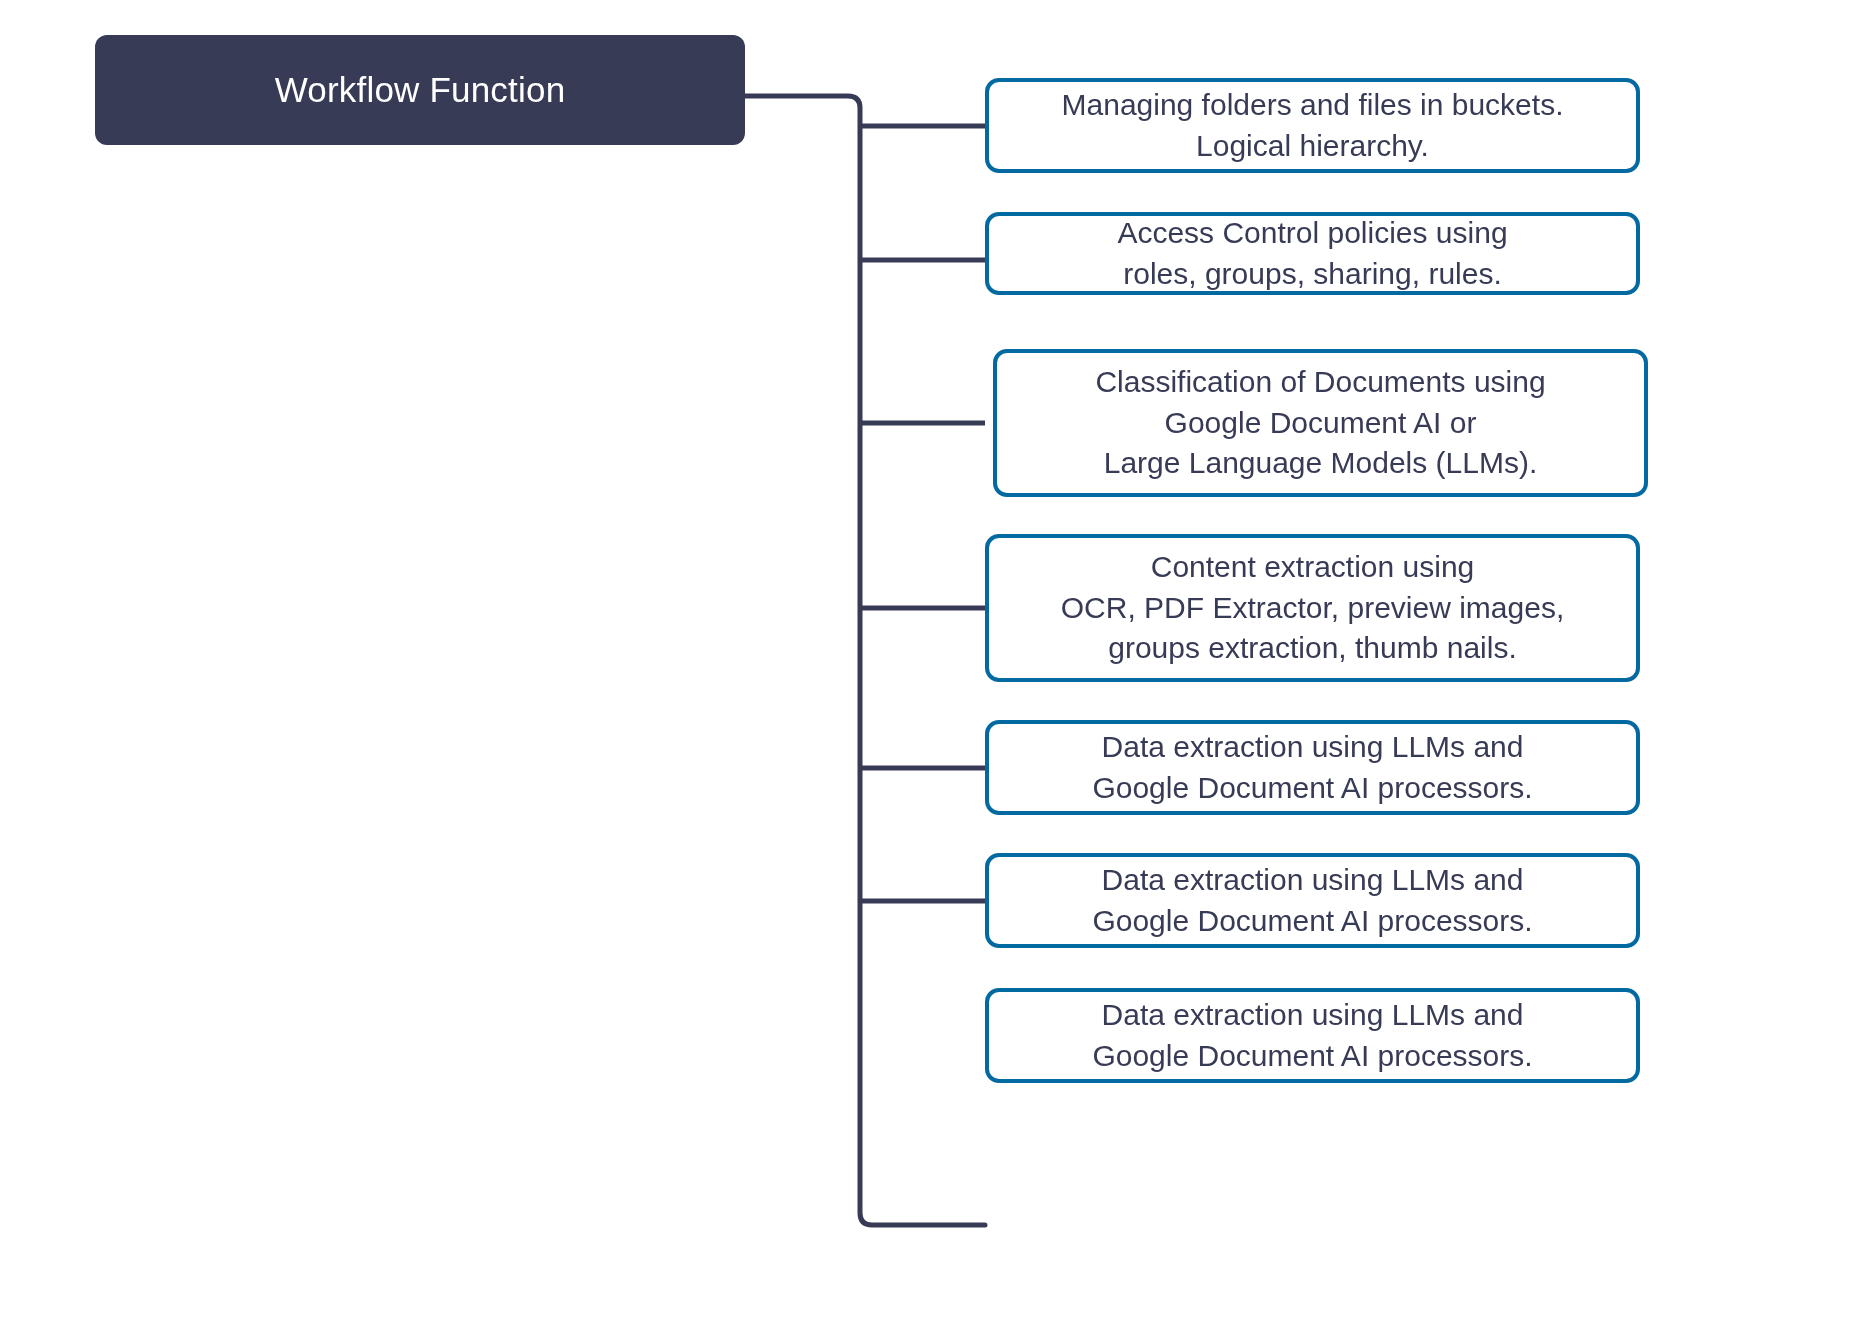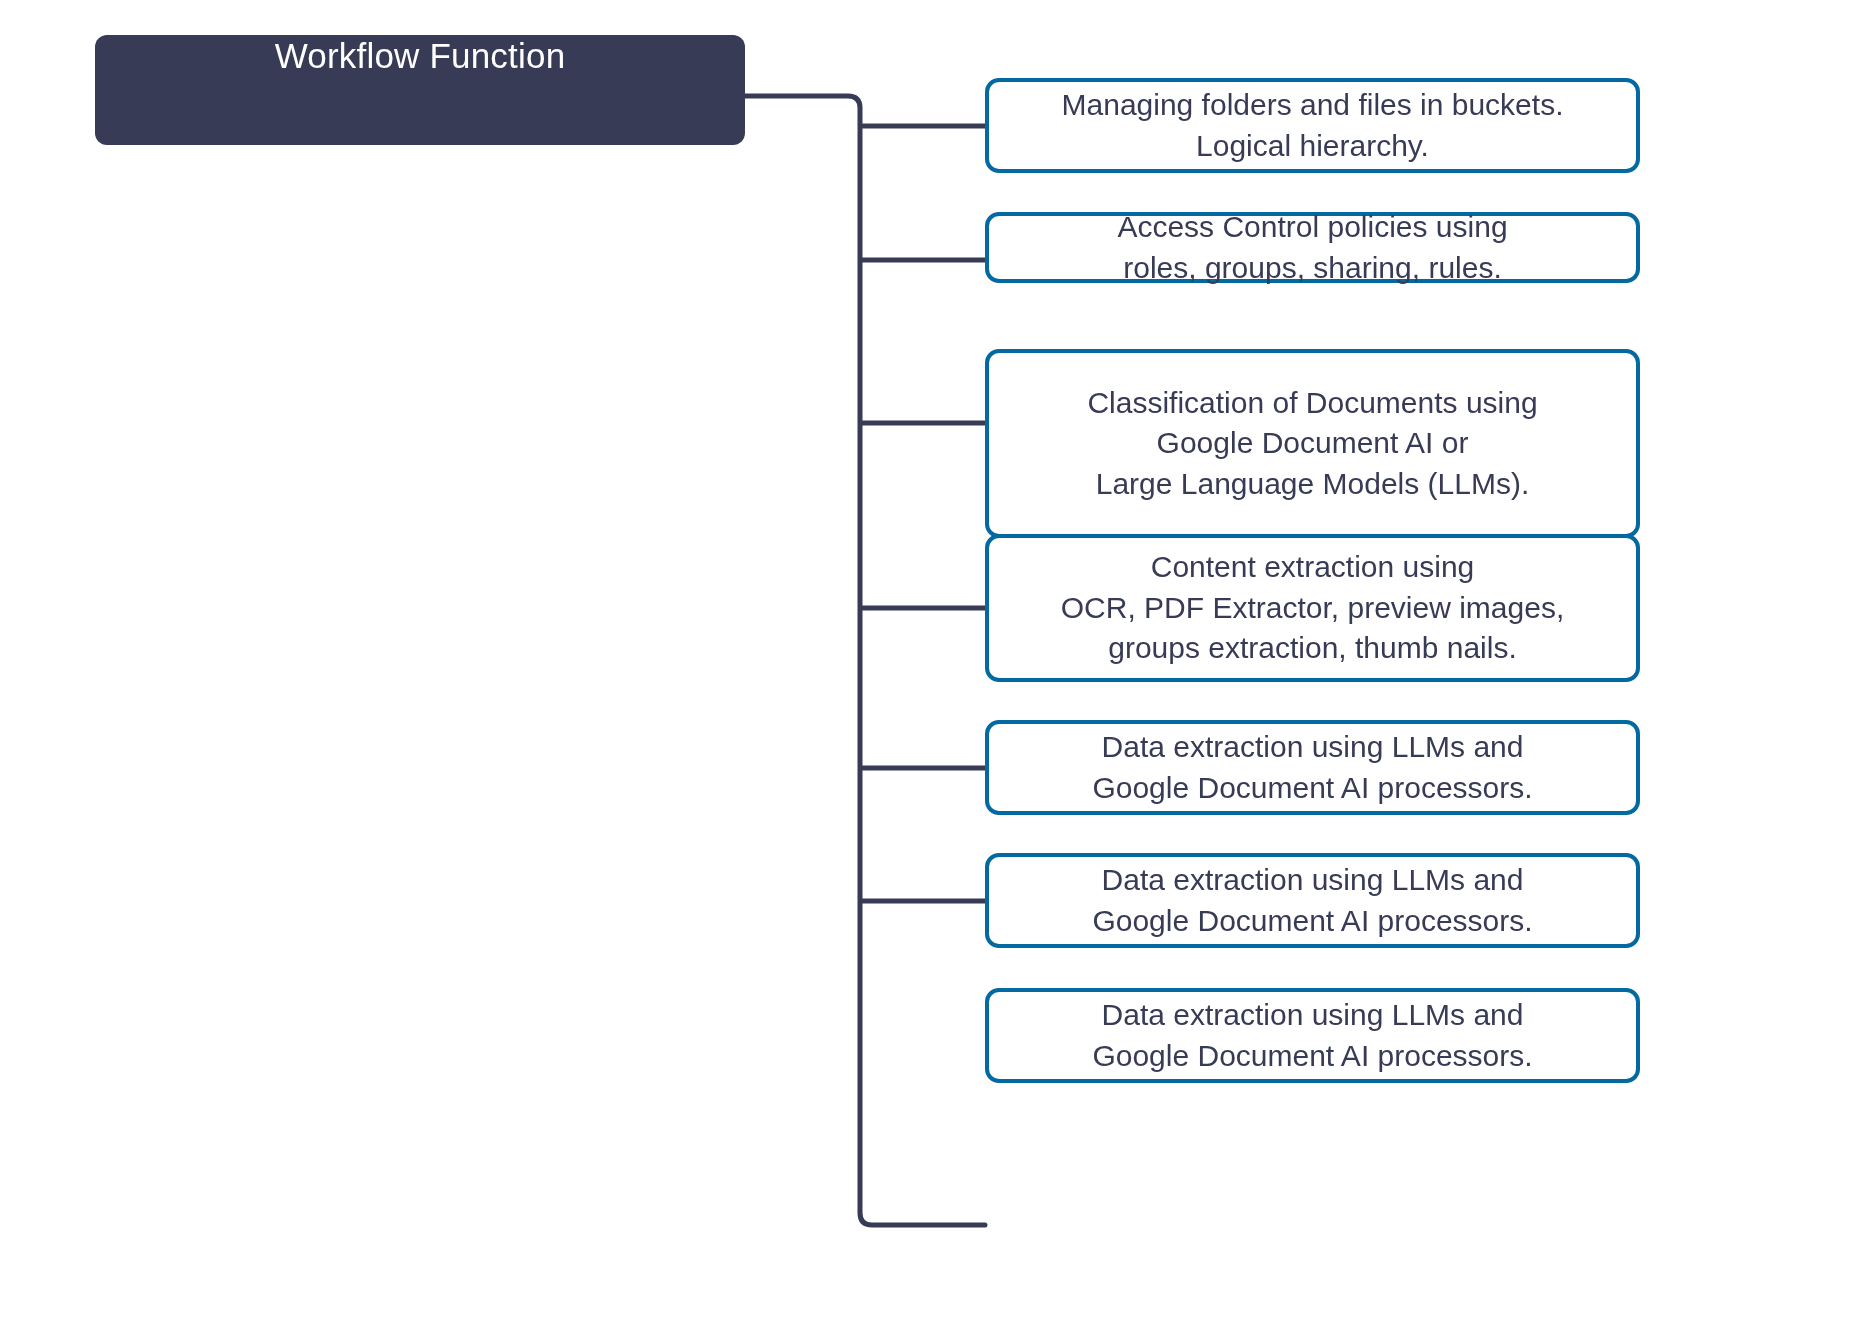--- a/index.html
+++ b/index.html
@@ -29,20 +29,21 @@
   }
   .root-node {
     position: absolute;
     left: 95px;
     top: 35px;
     width: 650px;
     height: 110px;
     background: #383B56;
     border-radius: 12px;
     display: flex;
+    align-items: center;
     justify-content: center;
     box-sizing: border-box;
   }
   .root-label {
     color: #ffffff;
     font-size: 35px;
     line-height: 1.2;
     letter-spacing: 0.2px;
     text-align: center;
     white-space: pre-line;
@@ -87,26 +88,26 @@
 
   <div class="root-node">
     <div class="root-label">Workflow Function</div>
   </div>
 
   <div class="child-node" style="top:78px;height:95px;">
     <div class="child-label">Managing folders and files in buckets.
 Logical hierarchy.</div>
   </div>
 
-  <div class="child-node" style="top:212px;height:71px;">
+  <div class="child-node" style="top:212px;height:83px;">
     <div class="child-label">Access Control policies using
 roles, groups, sharing, rules.</div>
   </div>
 
-  <div class="child-node" style="top:349px;height:189px;">
+  <div class="child-node" style="top:349px;height:148px;margin-left:8px;">
     <div class="child-label">Classification of Documents using
 Google Document AI or
 Large Language Models (LLMs).</div>
   </div>
 
   <div class="child-node" style="top:534px;height:148px;">
     <div class="child-label">Content extraction using
 OCR, PDF Extractor,  preview images,
 groups extraction, thumb nails.</div>
   </div>

